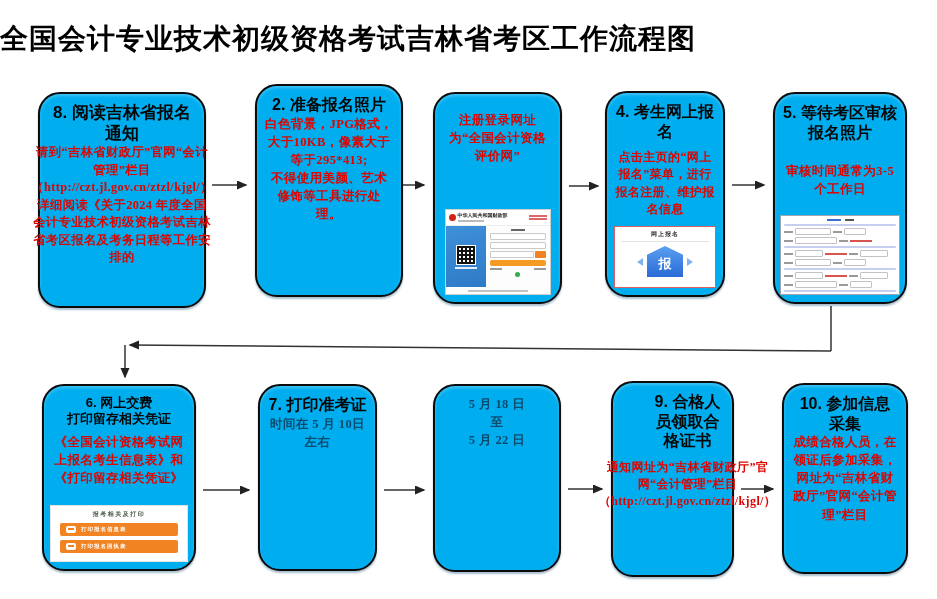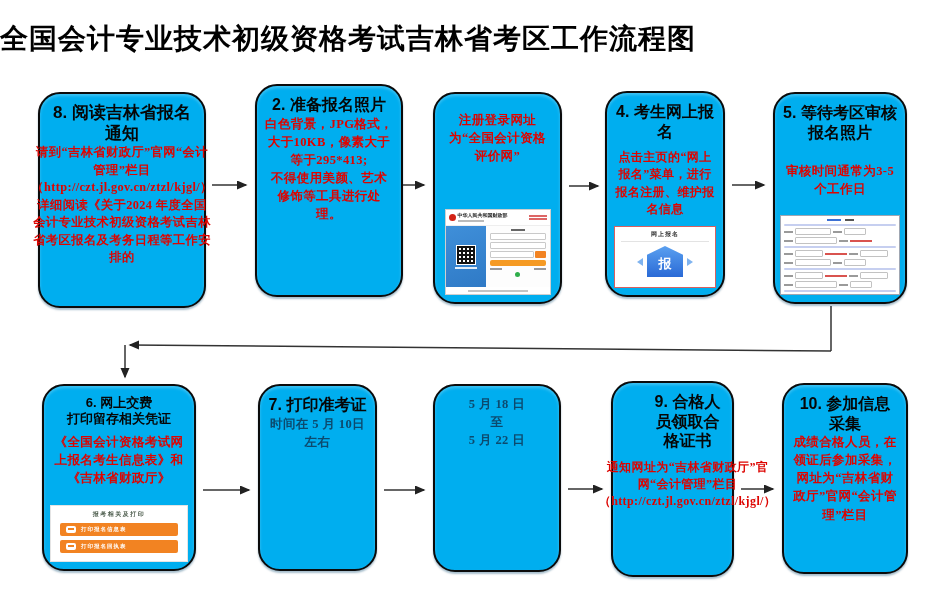--- a/index.html
+++ b/index.html
@@ -249,21 +249,21 @@
         <span class="lb"></span>
         <span class="fi w4"></span>
       </div>
     <div class="fs-sec"></div>
   </div>
 </div>
 
 <div class="flow-box" style="left:42px;top:384px;width:154px;height:187px;">
   <div class="bx-title" style="font-size:13px;">6. 网上交费
 打印留存相关凭证</div>
-  <div class="bx-body red" style="margin-top:6px;">《全国会计资格考试网上报名考生信息表》和《吉林省财政厅》</div>
+  <div class="bx-body red" style="margin-top:6px;">《全国会计资格考试网上报名考生信息表》和《打印留存相关凭证》</div>
   <div class="shot print-shot">
     <div class="print-title">报考相关及打印</div>
     <div class="print-btn">
       <span class="printer-ic"></span>
       <span>打印报名信息表</span>
     </div>
     <div class="print-btn">
       <span class="printer-ic"></span>
       <span>打印报名回执表</span>
     </div>

